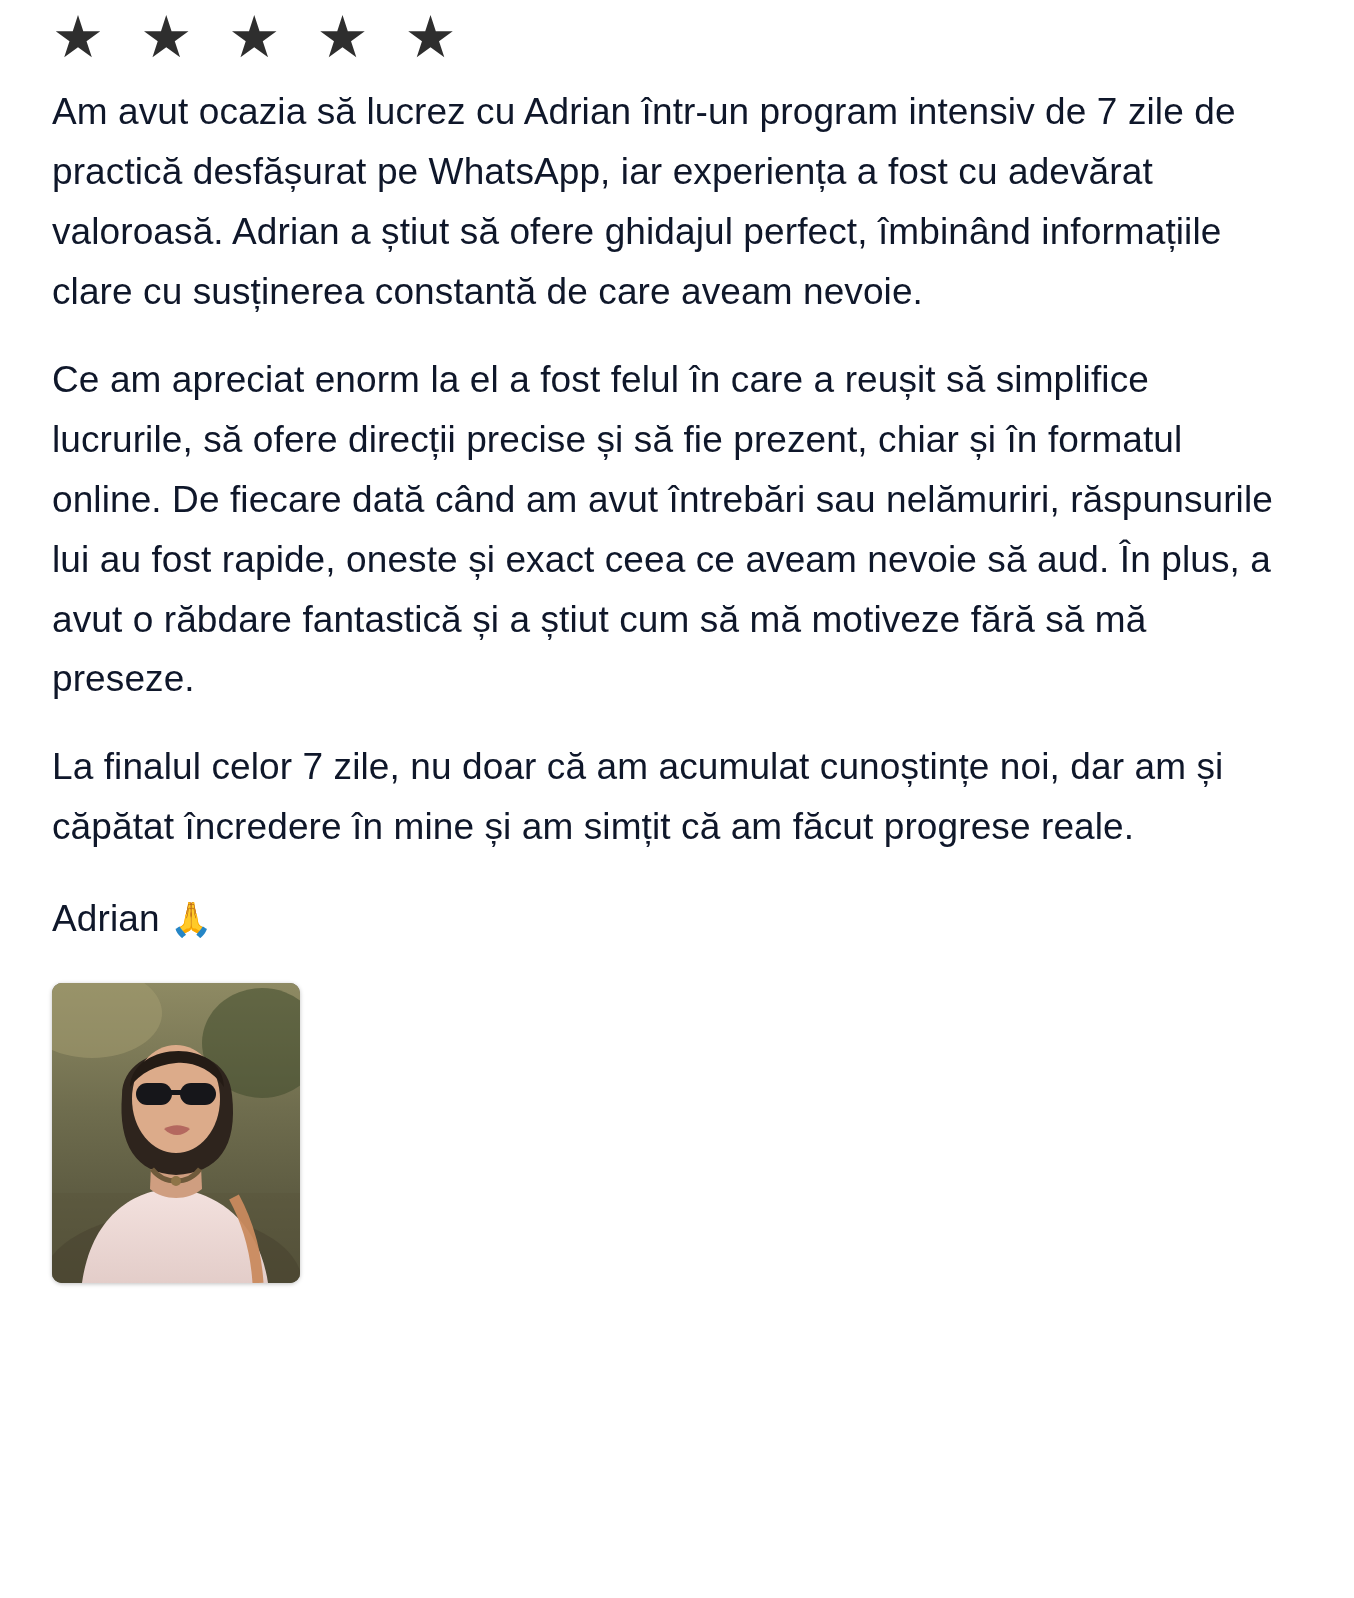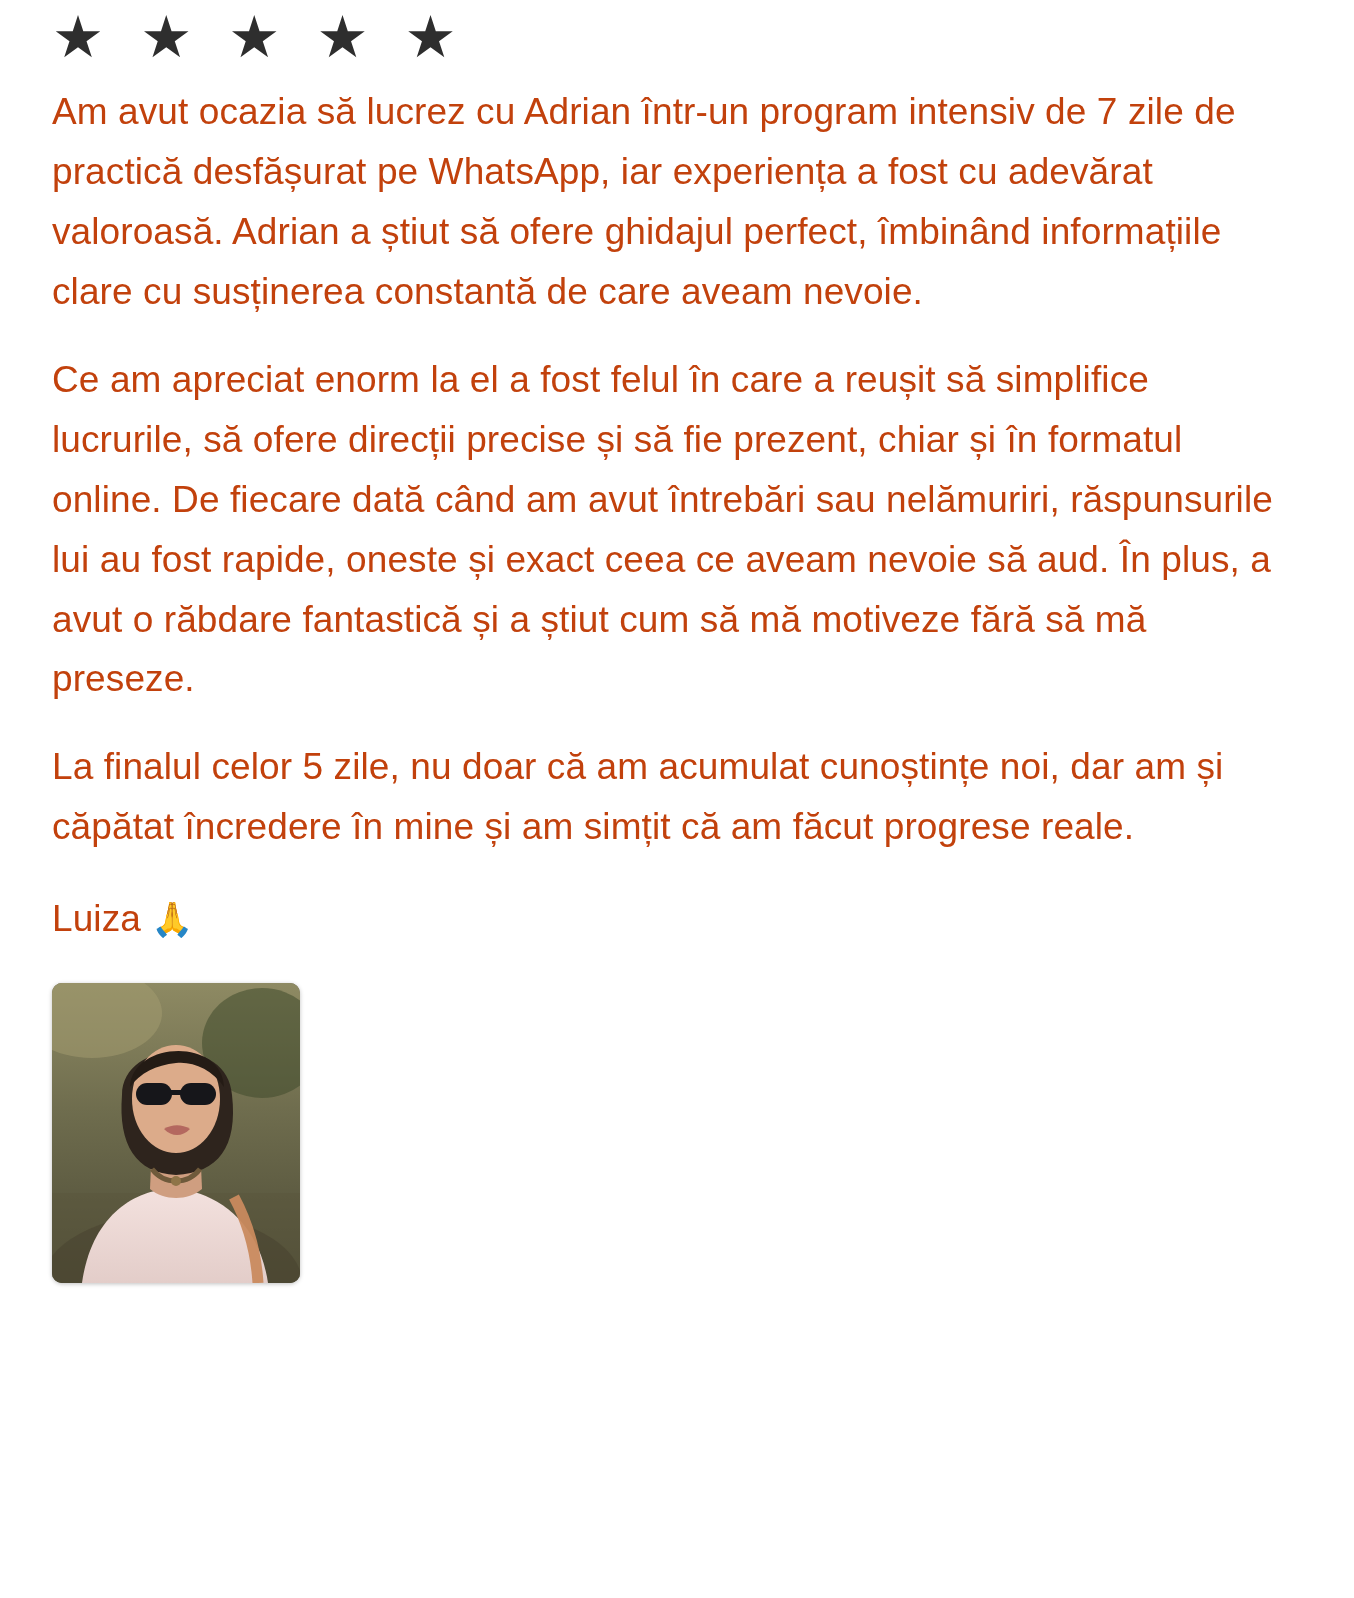--- a/index.html
+++ b/index.html
@@ -33,21 +33,21 @@
   .stars span {
     display: inline-block;
     font-size: 58px;
     line-height: 62px;
     color: #2e2e2e;
   }
   .review-body p {
     margin: 0 0 28px 0;
     font-size: 37px;
     line-height: 1.62;
-    color: #c2410c;
+    color: #0f172a;
     font-weight: 400;
     letter-spacing: 0.1px;
   }
   .review-body p.signature {
     margin-top: 32px;
     margin-bottom: 34px;
   }
   .emoji {
     font-family: "DejaVu Sans", sans-serif;
     font-size: 34px;
@@ -80,23 +80,23 @@
     <span>★</span>
     <span>★</span>
     <span>★</span>
     <span>★</span>
     <span>★</span>
   </div>
 
   <div class="review-body">
     <p>Am avut ocazia să lucrez cu Adrian într-un program intensiv de 7 zile de practică desfășurat pe WhatsApp, iar experiența a fost cu adevărat valoroasă. Adrian a știut să ofere ghidajul perfect, îmbinând informațiile clare cu susținerea constantă de care aveam nevoie.</p>
     <p>Ce am apreciat enorm la el a fost felul în care a reușit să simplifice lucrurile, să ofere direcții precise și să fie prezent, chiar și în formatul online. De fiecare dată când am avut întrebări sau nelămuriri, răspunsurile lui au fost rapide, oneste și exact ceea ce aveam nevoie să aud. În plus, a avut o răbdare fantastică și a știut cum să mă motiveze fără să mă preseze.</p>
-    <p>La finalul celor 5 zile, nu doar că am acumulat cunoștințe noi, dar am și căpătat încredere în mine și am simțit că am făcut progrese reale.</p>
+    <p>La finalul celor 7 zile, nu doar că am acumulat cunoștințe noi, dar am și căpătat încredere în mine și am simțit că am făcut progrese reale.</p>
     <p class="signature">
-      <span>Luiza</span>
+      <span>Adrian</span>
       <span class="emoji">🙏</span>
     </p>
   </div>
 
   <div class="photo-wrap">
     <div class="photo">
       <svg viewBox="0 0 248 300" preserveAspectRatio="xMidYMid slice">
         <defs>
           <linearGradient id="bgGrad" x1="0" y1="0" x2="0" y2="1">
             <stop offset="0%" stop-color="#8e8a63"></stop>

